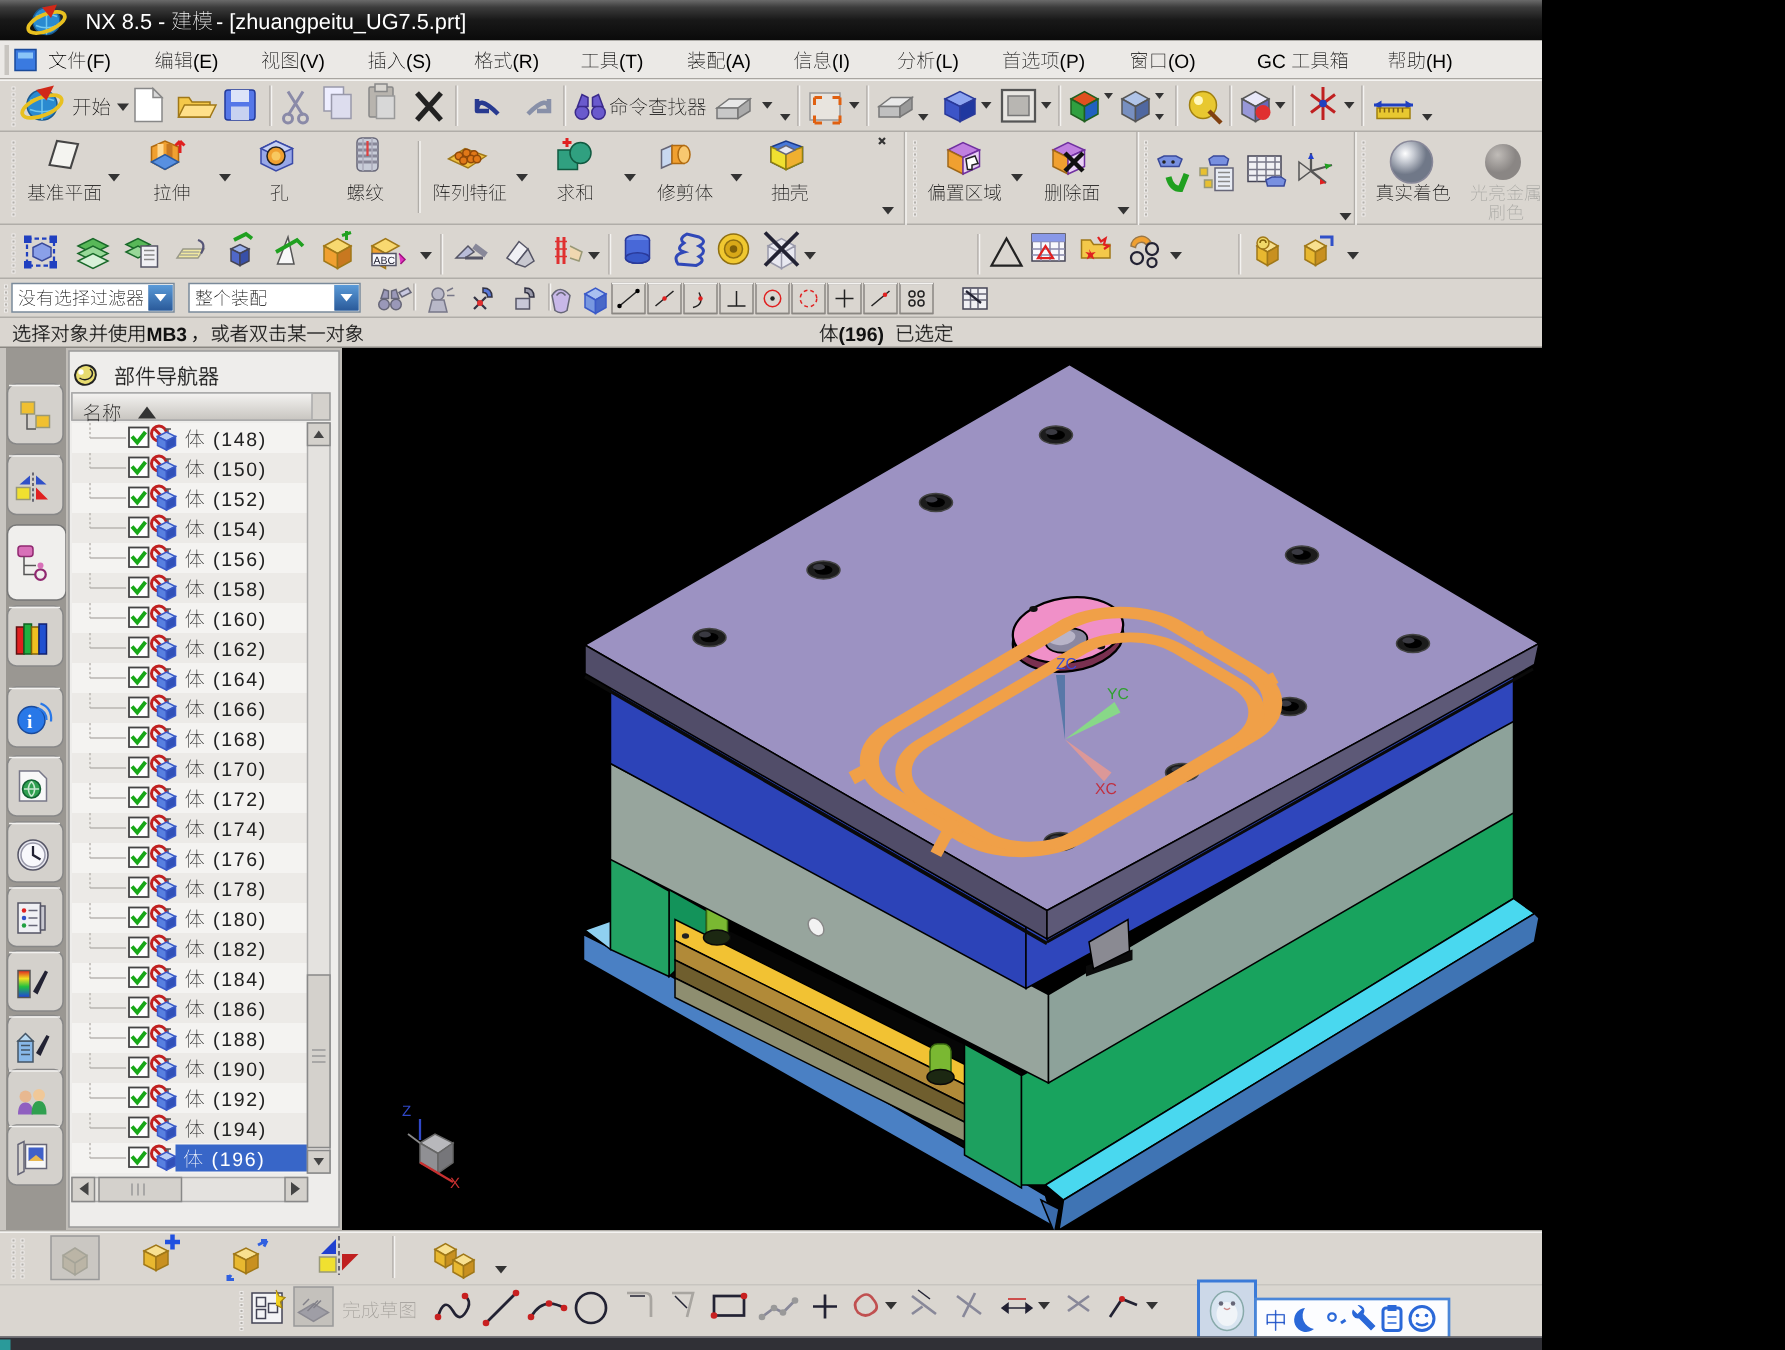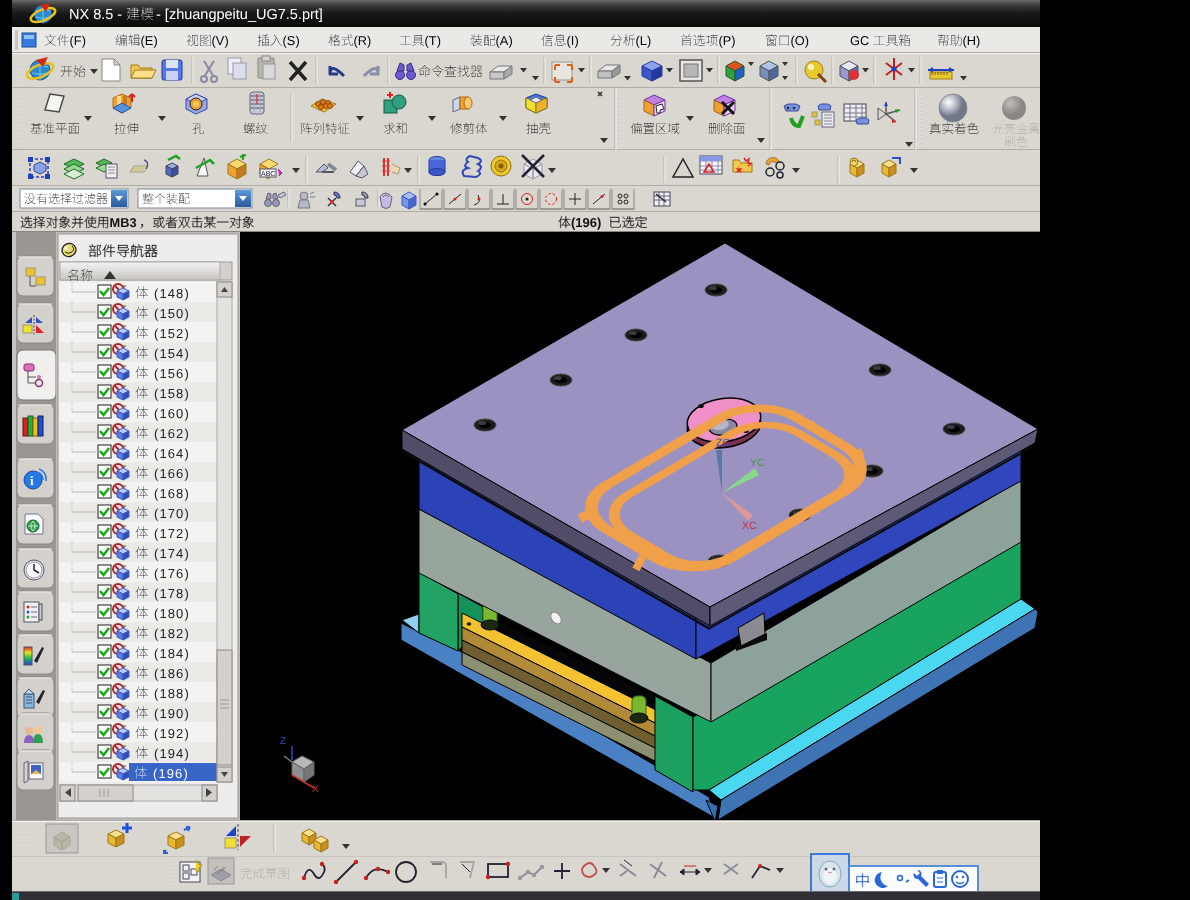--- a/index.html
+++ b/index.html
@@ -1,12 +1,12 @@
 <!DOCTYPE html>
-<html><head><meta charset="utf-8"><style>html,body{margin:0;padding:0;background:#000;}#wrap{width:1028px;height:900px;overflow:hidden;margin-left:12px;}</style></head><body>
+<html><head><meta charset="utf-8"><style>html,body{margin:0;padding:0;background:#000;}#wrap{width:1028px;height:900px;overflow:hidden;}</style></head><body>
 <div id="wrap"><svg width="1190" height="900" viewBox="0 0 1190 900" font-family="Liberation Sans, sans-serif" text-rendering="geometricPrecision">
       <defs>
         <path id="u5EFA" d="M325 603H943V573H325ZM381 331H894V302H381ZM336 193H937V164H336ZM605 831H634V33H605ZM400 734H860V437H391V467H830V705H400ZM71 761H301V731H71ZM133 474H297V445H119ZM288 474H295L302 475L320 469Q293 267 228 134Q163 1 73 -70Q71 -67 66 -63Q62 -59 58 -54Q53 -50 49 -48Q139 20 202 148Q265 277 288 466ZM125 339Q156 229 207 160Q258 91 328 54Q397 16 484 2Q571 -12 673 -12Q680 -12 708 -12Q735 -12 772 -12Q810 -12 848 -12Q886 -12 915 -12Q944 -12 954 -12Q951 -15 948 -20Q945 -26 942 -32Q940 -37 939 -41H888H673Q564 -41 474 -26Q383 -11 311 28Q239 68 186 140Q133 212 99 327ZM103 426Q102 430 99 436Q96 441 94 447Q91 453 88 456Q100 458 115 473Q130 488 144 510Q155 524 180 562Q205 601 234 652Q262 703 284 755V759L298 768L322 754Q276 665 227 584Q178 504 131 447V446Q131 446 127 444Q123 443 117 440Q111 437 107 434Q103 430 103 426Z"></path>
         <path id="u6A21" d="M348 733H940V704H348ZM325 193H934V164H325ZM524 830H553V610H524ZM744 830H773V610H744ZM432 431V330H853V431ZM432 560V461H853V560ZM403 589H882V301H403ZM619 308H649Q640 233 621 172Q602 112 566 65Q530 18 472 -16Q413 -49 325 -71Q323 -66 318 -58Q312 -51 307 -47Q393 -27 450 5Q506 37 540 81Q575 125 593 182Q611 239 619 308ZM656 185Q690 96 768 36Q846 -23 953 -46Q950 -49 946 -54Q942 -58 939 -62Q936 -67 933 -71Q824 -43 744 20Q664 83 629 178ZM58 631H345V602H58ZM199 831H229V-68H199ZM197 623 225 617Q214 559 197 494Q180 429 159 366Q138 304 115 250Q92 196 68 158Q65 162 61 166Q57 171 53 175Q49 179 45 181Q68 217 91 268Q114 319 134 380Q155 440 171 502Q187 565 197 623ZM228 557Q236 545 252 516Q269 487 288 452Q307 418 323 389Q339 360 345 347L322 321Q315 338 300 370Q284 401 266 436Q248 471 232 500Q216 529 208 542Z"></path>
         <path id="u6587" d="M758 634 788 623Q721 443 622 312Q522 180 385 88Q248 -4 68 -67Q66 -64 62 -58Q59 -53 55 -48Q51 -42 47 -39Q227 20 363 110Q499 201 596 330Q694 459 758 634ZM235 633Q297 470 400 336Q502 201 642 105Q781 9 955 -38Q952 -41 948 -46Q944 -51 940 -56Q936 -60 933 -65Q758 -15 618 82Q478 180 375 318Q272 455 208 623ZM56 646H948V617H56ZM434 824 462 833Q488 797 513 753Q538 709 551 678L522 667Q510 698 485 742Q460 787 434 824Z"></path>
         <path id="u4EF6" d="M621 819H650V-71H621ZM446 785 475 780Q462 708 443 640Q424 573 399 515Q374 457 343 411Q341 413 336 416Q332 420 328 423Q323 426 319 428Q350 472 374 529Q399 586 417 651Q435 716 446 785ZM427 615H899V585H419ZM317 317H939V287H317ZM293 827 322 819Q291 735 251 656Q211 576 164 506Q118 437 67 381Q65 384 61 388Q57 393 53 398Q49 402 45 405Q95 457 140 525Q186 593 226 670Q265 747 293 827ZM190 588 218 616 220 615V-68H190Z"></path>
         <path id="u7F16" d="M69 195Q68 199 66 206Q64 212 62 218Q60 225 58 229Q71 231 88 250Q104 269 126 297Q137 311 160 343Q182 375 210 418Q239 462 268 512Q298 563 322 614L352 600Q314 529 272 460Q230 391 186 329Q142 267 97 217V216Q97 216 93 214Q89 212 83 209Q77 206 73 202Q69 199 69 195ZM69 195V223L91 239L333 289Q333 282 334 274Q335 267 336 262Q251 243 200 231Q149 219 123 212Q97 206 86 202Q75 198 69 195ZM63 432Q62 436 60 442Q58 449 56 456Q54 462 52 466Q63 468 76 486Q89 504 105 531Q113 544 130 574Q146 604 167 645Q188 686 208 733Q228 780 244 827L276 815Q250 749 220 684Q190 619 158 560Q125 502 91 455V454Q91 454 87 452Q83 450 77 446Q71 443 67 440Q63 436 63 432ZM63 432V460L85 473L268 496Q267 490 268 482Q268 474 268 469Q205 460 166 454Q128 448 107 444Q86 440 77 438Q68 435 63 432ZM53 38Q108 56 184 84Q259 111 341 139L345 112Q269 84 194 57Q120 30 62 9ZM621 379H650V-35H621ZM752 380H781V-34H752ZM887 402H917V-27Q917 -40 914 -48Q910 -55 899 -59Q889 -63 872 -64Q854 -65 825 -65Q824 -59 821 -51Q818 -43 814 -37Q837 -38 854 -38Q870 -38 876 -38Q887 -37 887 -27ZM426 716H455V500Q455 441 452 372Q448 302 438 228Q428 155 408 84Q388 12 356 -51Q354 -48 349 -44Q344 -41 340 -38Q335 -34 331 -33Q363 28 382 97Q401 166 410 237Q420 308 423 376Q426 443 426 500ZM441 716H913V513H441V542H883V686H441ZM473 401H906V372H502V-63H473ZM493 184H904V155H493ZM620 826 644 835Q664 807 682 772Q699 737 707 711L680 700Q673 726 656 762Q639 797 620 826Z"></path>
         <path id="u8F91" d="M56 702H410V672H56ZM259 561H288V-65H259ZM52 149Q99 158 160 170Q222 183 291 198Q360 212 430 227L433 199Q333 177 234 156Q136 134 61 118ZM89 353Q88 357 86 363Q85 369 83 374Q81 380 79 384Q89 386 99 410Q109 434 121 468Q127 484 140 521Q152 558 166 608Q180 659 194 716Q207 773 215 829L246 821Q232 743 212 663Q191 583 166 510Q142 436 116 376V375Q116 375 112 373Q108 371 102 368Q97 364 93 360Q89 357 89 353ZM89 353V383L119 395H410V366H157Q130 366 112 362Q95 358 89 353ZM851 516H880V-71H851ZM529 767V627H854V767ZM500 796H883V598H500ZM433 522H950V492H433ZM525 375H862V345H525ZM525 225H866V195H525ZM512 516H541V48L512 44ZM404 54Q468 58 556 64Q645 70 748 77Q850 84 954 91L953 64Q854 56 754 48Q655 41 566 35Q478 29 410 24Z"></path>
         <path id="u89C6" d="M468 778H885V247H856V749H497V247H468ZM678 277H708V10Q708 -12 717 -19Q726 -26 753 -26H868Q891 -26 902 -13Q912 0 916 38Q920 77 923 155Q931 148 939 144Q947 141 954 139Q950 60 944 18Q937 -23 920 -38Q904 -54 868 -54H755Q714 -54 696 -42Q678 -29 678 8ZM654 656H683V424Q683 361 672 295Q662 229 632 164Q601 99 542 39Q484 -21 388 -71Q387 -67 384 -63Q381 -59 378 -54Q374 -50 370 -47Q464 1 520 58Q577 116 606 178Q635 239 644 302Q654 365 654 425ZM73 654H365V624H73ZM217 405 246 439V-70H217ZM245 436Q255 426 276 403Q297 380 321 352Q345 325 366 302Q386 279 395 268L374 243Q363 257 343 282Q323 306 300 334Q277 361 256 384Q236 407 225 419ZM357 654H364L371 656L388 644Q356 563 304 487Q253 411 192 348Q132 284 73 239Q71 243 67 248Q63 252 59 256Q55 259 51 261Q110 303 170 364Q229 426 278 498Q328 571 357 645ZM178 812 199 828Q230 800 258 765Q287 730 301 704L277 684Q263 712 235 748Q207 784 178 812Z"></path>
         <path id="u56FE" d="M96 781H904V-70H874V752H126V-70H96ZM110 7H896V-22H110ZM392 290 407 314Q445 306 488 294Q530 281 568 266Q607 252 632 239L618 213Q592 226 554 241Q515 256 473 269Q431 282 392 290ZM422 708 450 699Q422 652 384 608Q347 565 305 528Q263 491 220 462Q218 465 213 468Q208 472 203 476Q198 479 194 481Q260 522 322 582Q383 641 422 708ZM692 629H699L705 631L723 619Q686 556 626 505Q565 454 492 414Q418 375 340 347Q263 319 190 302Q188 306 186 311Q183 316 180 320Q177 325 174 327Q246 342 322 368Q398 395 470 432Q541 470 599 518Q657 565 692 622ZM353 589Q398 528 472 478Q547 427 638 391Q729 355 824 337Q820 333 814 326Q809 319 806 312Q712 332 620 370Q528 408 452 460Q376 513 329 577ZM372 629H703V600H354ZM284 164 300 189Q350 183 406 173Q462 163 517 151Q572 139 620 126Q668 114 702 102L687 75Q641 91 573 108Q505 125 429 140Q353 156 284 164Z"></path>

